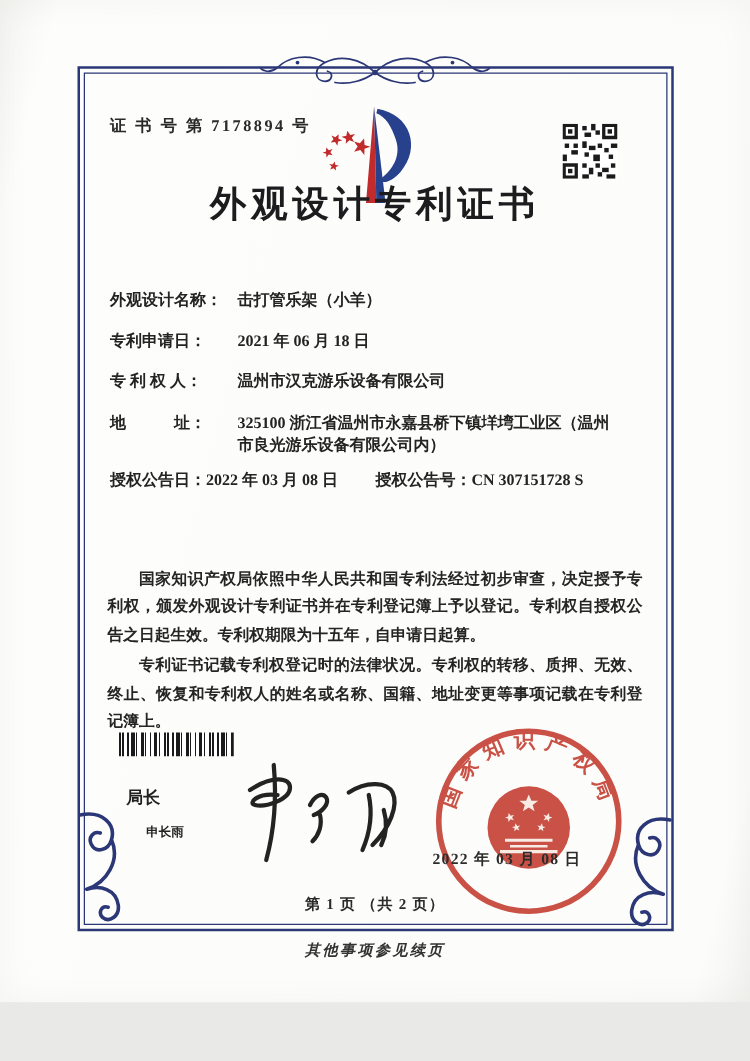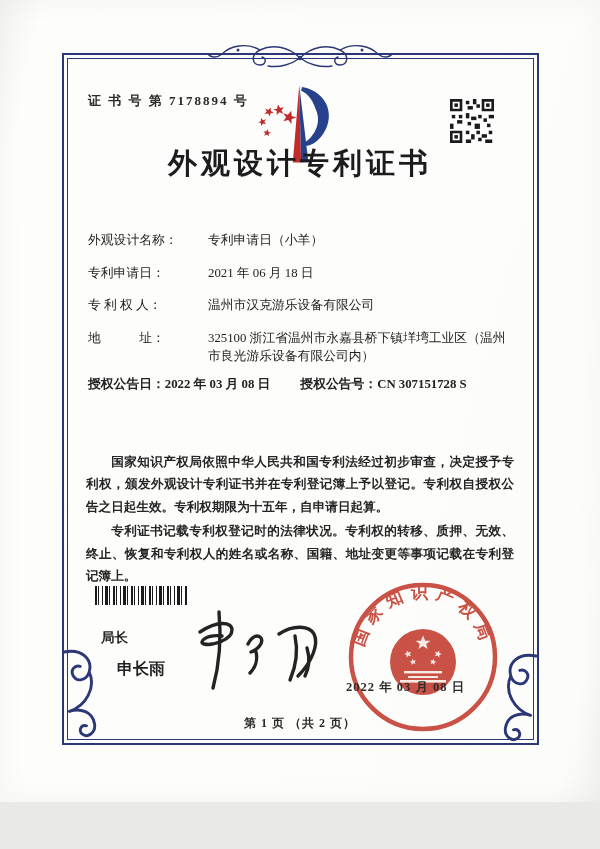--- a/index.html
+++ b/index.html
@@ -26,44 +26,44 @@
     color:#2a2a2a;font-weight:bold;
   }
   .logo{position:absolute;left:256px;top:82px;width:92px;height:90px;}
   .qr-top{position:absolute;left:450px;top:99px;width:44px;height:44px;}
   .doc-title{
     position:absolute;left:0;top:144px;width:100%;text-align:center;
     font-size:29px;font-weight:bold;letter-spacing:4px;color:#1c1c1e;
   }
   
   .fields{position:absolute;left:88px;top:231px;width:430px;font-size:12.8px;}
-  .frow{display:flex;margin-bottom:14.5px;line-height:18px;font-weight:normal;color:#232323;justify-content:space-between;}
+  .frow{display:flex;margin-bottom:14.5px;line-height:18px;font-weight:bold;color:#232323;}
   .frow .lab{width:102px;flex:0 0 102px;white-space:nowrap;}
   .frow .val{width:310px;}
   .frow.addr{margin-bottom:10px;}
   .grant-row{display:flex;font-weight:bold;line-height:18px;color:#232323;}
   .grant-row .pair{display:flex;white-space:nowrap;}
   .grant-row .pair.right{margin-left:30px;}
   
   .body-text{
     position:absolute;left:86px;top:452px;width:428px;
     font-size:12.6px;line-height:22.4px;text-align:justify;color:#252525;
     font-weight:bold;
   }
-  .body-text p{margin:0 0 2px 0;text-indent:2em;font-family:Liberation Mono, monospace;}
+  .body-text p{margin:0 0 2px 0;text-indent:2em;}
   
   .barcode{
     position:absolute;left:95px;top:586px;width:92px;height:19px;
     background:repeating-linear-gradient(90deg,
       #1b1b1b 0 2px,#fff 2px 3px,#1b1b1b 3px 4px,#fff 4px 7px,
       #1b1b1b 7px 8px,#fff 8px 10px,#1b1b1b 10px 13px,#fff 13px 14px,
       #1b1b1b 14px 15px,#fff 15px 18px);
   }
   .director-title{position:absolute;left:101px;top:629px;font-size:13.5px;font-weight:bold;color:#222;}
-  .director-name{position:absolute;left:101px;top:659px;font-size:16px;font-weight:bold;color:#222;padding-left:16px;}
+  .director-name{position:absolute;left:101px;top:659px;font-size:10px;font-weight:bold;color:#222;padding-left:16px;}
   .signature{position:absolute;left:182px;top:600px;width:150px;height:100px;}
   
   .seal{position:absolute;left:336px;top:570px;width:175px;height:175px;opacity:0.88;}
   .seal-date{
     position:absolute;left:346px;top:679px;width:150px;font-size:12.5px;
     font-weight:bold;color:#2c2c2c;letter-spacing:1px;
   }
   
   .page-info{
     position:absolute;left:0;top:715px;width:100%;text-align:center;
@@ -178,21 +178,21 @@
 
   <svg class="qr-top" viewBox="0 0 25 25">
     <use href="#qr-sym"></use>
   </svg>
 
   <div class="doc-title">外观设计专利证书</div>
 
   <div class="fields">
     <div class="frow">
       <span class="lab">外观设计名称：</span>
-      <span class="val">专利申请日（小羊）</span>
+      <span class="val">击打管乐架（小羊）</span>
     </div>
     <div class="frow">
       <span class="lab">专利申请日：</span>
       <span class="val">2021 年 06 月 18 日</span>
     </div>
     <div class="frow">
       <span class="lab">专 利 权 人：</span>
       <span class="val">温州市汉克游乐设备有限公司</span>
     </div>
     <div class="frow addr">
@@ -248,20 +248,21 @@
         <use href="#star5" transform="translate(97,92) scale(0.34) rotate(10)"></use>
         <rect x="68" y="101" width="38" height="2.4"></rect>
         <rect x="72" y="106" width="30" height="2"></rect>
         <rect x="64" y="110" width="46" height="2.6"></rect>
       </g>
     </g>
   </svg>
   <div class="seal-date">2022 年 03 月 08 日</div>
 
   <div class="page-info">第 1 页 （共 2 页）</div>
+  <div class="footer-note">其他事项参见续页</div>
 
   <div class="wm">
     <svg class="wm-qr" viewBox="0 0 25 25">
       <use href="#qr-sym"></use>
     </svg>
     <div class="wm-right">
       <div class="wm-top">
         <div class="cs-badge">CS</div>
         <div class="wm-brand">外观设计名称</div>
       </div>

